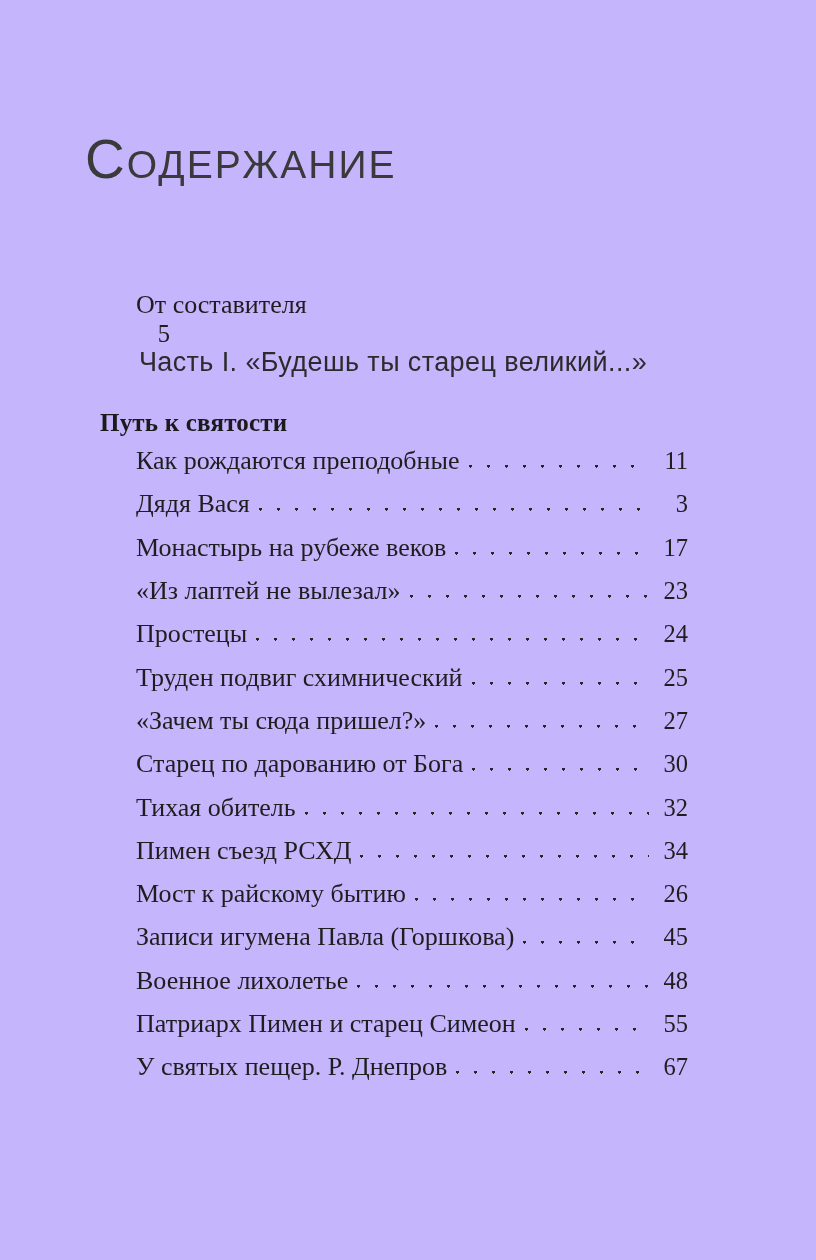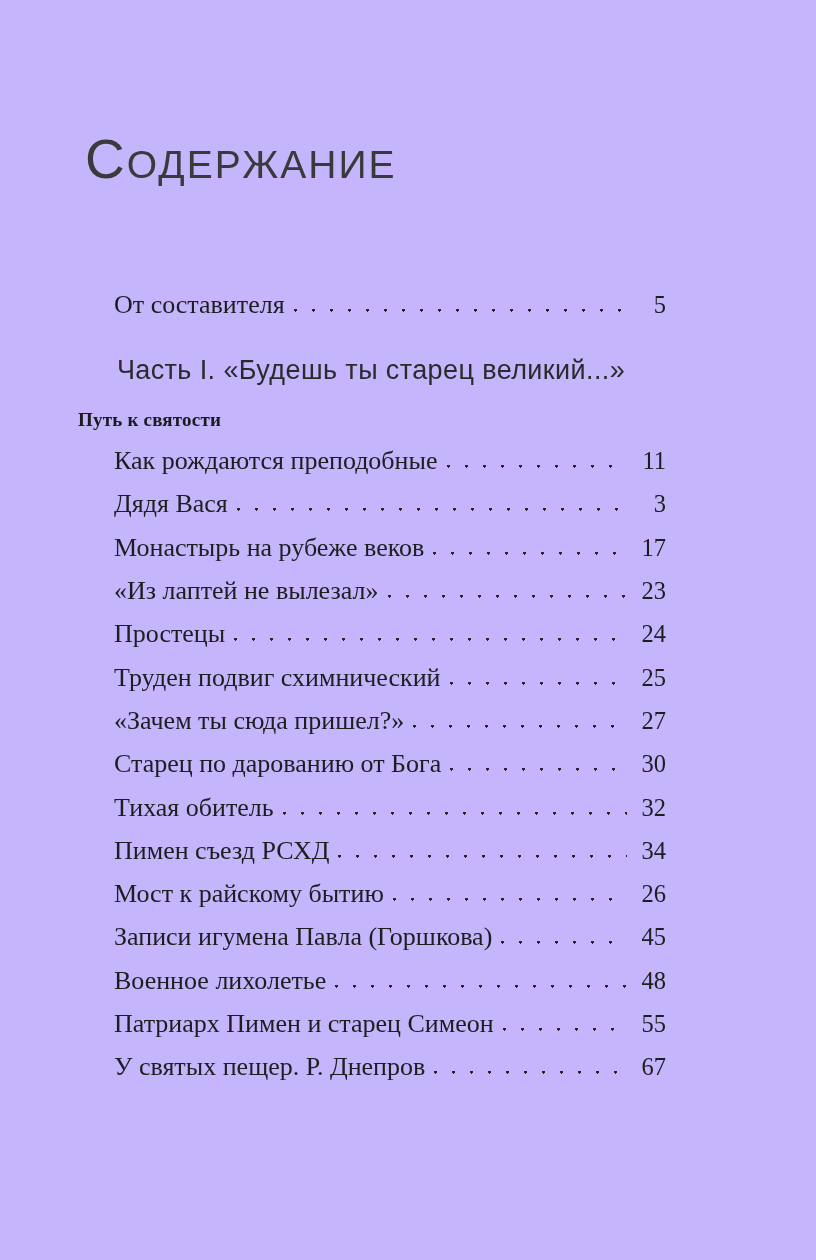--- a/index.html
+++ b/index.html
@@ -33,23 +33,24 @@
   .page-title .initial {
     font-size: 55px;
   }
   .page-title .rest {
     font-size: 39px;
   }
 
   
   .toc-block {
     position: absolute;
-    left: 76px;
+    left: 98px;
     width: 590px;
     box-sizing: border-box;
+    flex-direction: column;
   }
 
   .toc-row {
     display: flex;
     align-items: baseline;
     height: 43.32px;
     padding-left: 38px;
     box-sizing: border-box;
     font-size: 26px;
     color: #1e1e1e;
@@ -79,28 +80,27 @@
   #part-heading {
     top: 346px;
     text-align: center;
     font-family: "Liberation Sans", sans-serif;
     font-weight: 400;
     font-size: 27px;
     color: #2b2b2b;
     letter-spacing: 0.4px;
     line-height: 1.2;
     white-space: nowrap;
-    margin-top: 8px;
   }
 
   #section-heading {
     top: 409px;
     padding-left: 2px;
     font-weight: bold;
-    font-size: 19px;
+    font-size: 25px;
     color: #1b1b1b;
     letter-spacing: 0.2px;
   }
 
   #entries { top: 446px; }
 </style>
 </head>
 <body>
 
 <div class="page">

